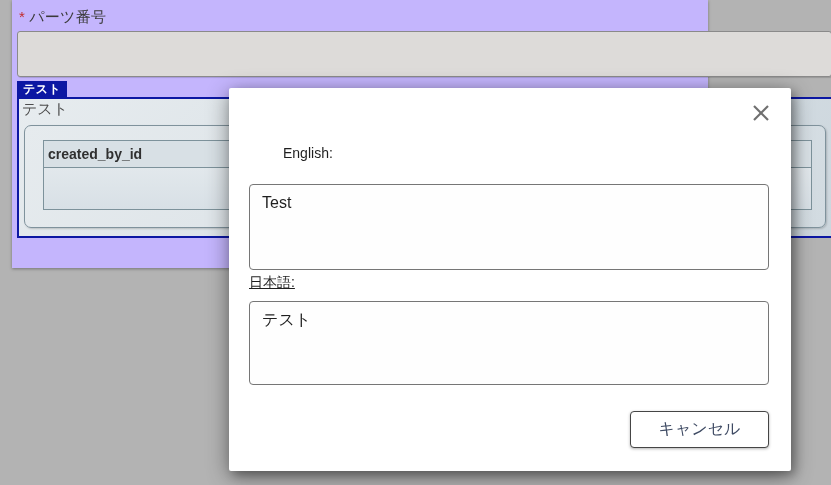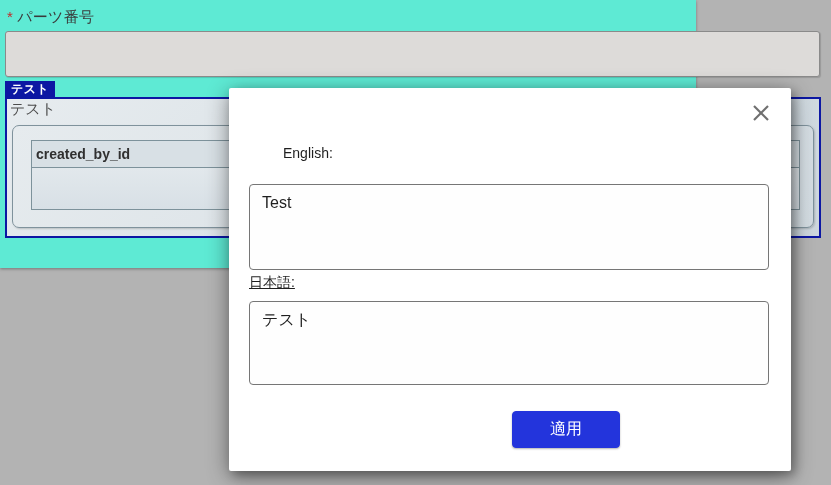--- a/index.html
+++ b/index.html
@@ -10,23 +10,23 @@
     overflow: hidden;
   }
   .screen {
     position: relative;
     width: 831px; height: 485px;
     background: #b3b3b3;
     overflow: hidden;
   }
   
   .content-area {
-    position: absolute; left: 0; top: 0;
+    position: absolute; left: 12px; top: 0;
     width: 696px; height: 268px;
-    background: #5eead4;
+    background: #c4b5fd;
     box-shadow: 0 1px 3px rgba(0,0,0,0.35);
   }
   .parts-label {
     position: absolute; left: 7px; top: 8px;
     font-size: 15px; color: #3a3a3a;
     letter-spacing: 0.3px;
   }
   .req-star { color: #c22a2a; margin-right: 4px; }
   .big-input {
     position: absolute; left: 5px; top: 31px;
@@ -181,16 +181,16 @@
         <line x1="17" y1="3" x2="3" y2="17" stroke="#6f6f6f" stroke-width="2.2"></line>
       </svg>
     </div>
 
     <div class="modal-field-label lbl-en">English:</div>
     <textarea class="modal-textarea ta-en" style="">Test</textarea>
 
     <div class="modal-field-label lbl-ja">日本語:</div>
     <textarea class="modal-textarea ta-ja" style="">テスト</textarea>
 
-    <button class="btn btn-apply">適用</button>
+    <button class="btn btn-cancel">キャンセル</button>
   </div>
 
 </div>
 
 </body></html>

